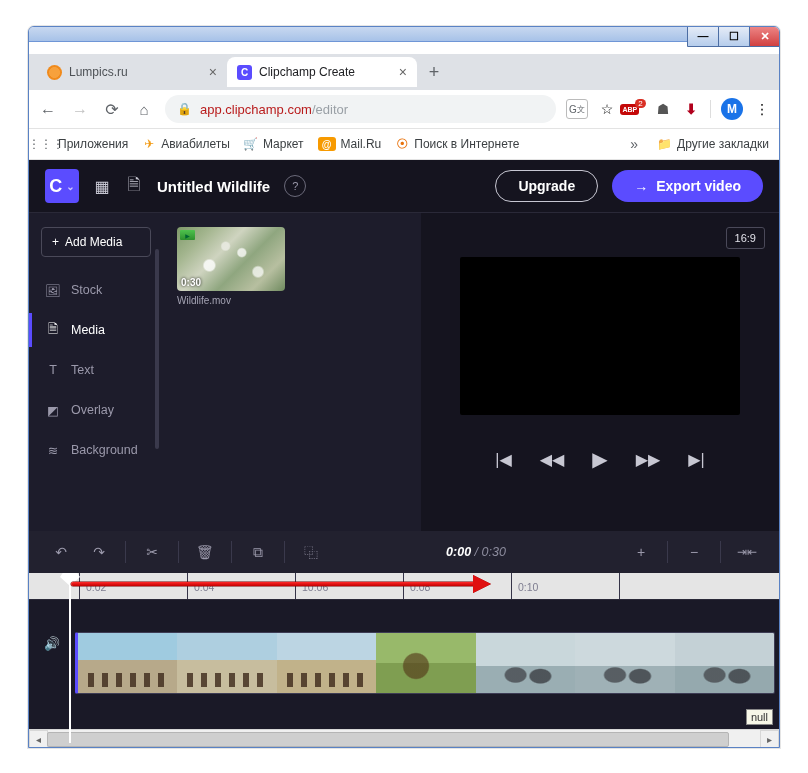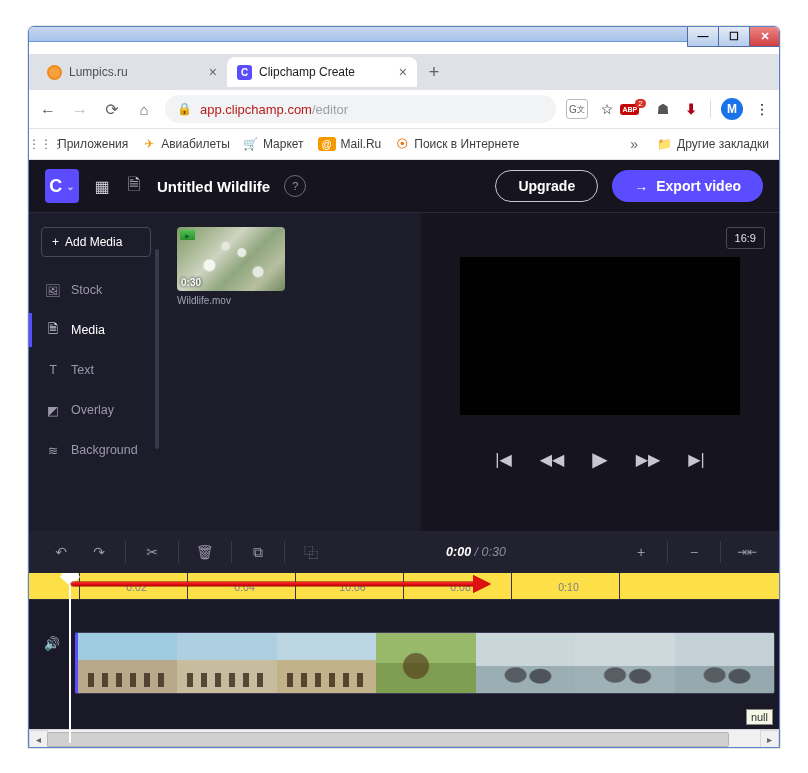--- a/index.html
+++ b/index.html
@@ -320,25 +320,24 @@
   
   
   .timeline {
     background: #1a1927;
     height: 170px;
     position:relative;
     overflow:hidden;
   }
   .ruler {
     height: 26px;
-    background:#fde047;
+    background:#e5e5e5;
     display:flex;
     position:relative;
     border-bottom: 1px solid #2a2938;
-    text-align: center;
   }
   .tick {
     width: 108px;
     font-size:10.5px;
     color:#7e7d90;
     padding-top:8px;
     border-left:1px solid #353448;
     padding-left:6px;
     box-sizing:border-box;
   }

